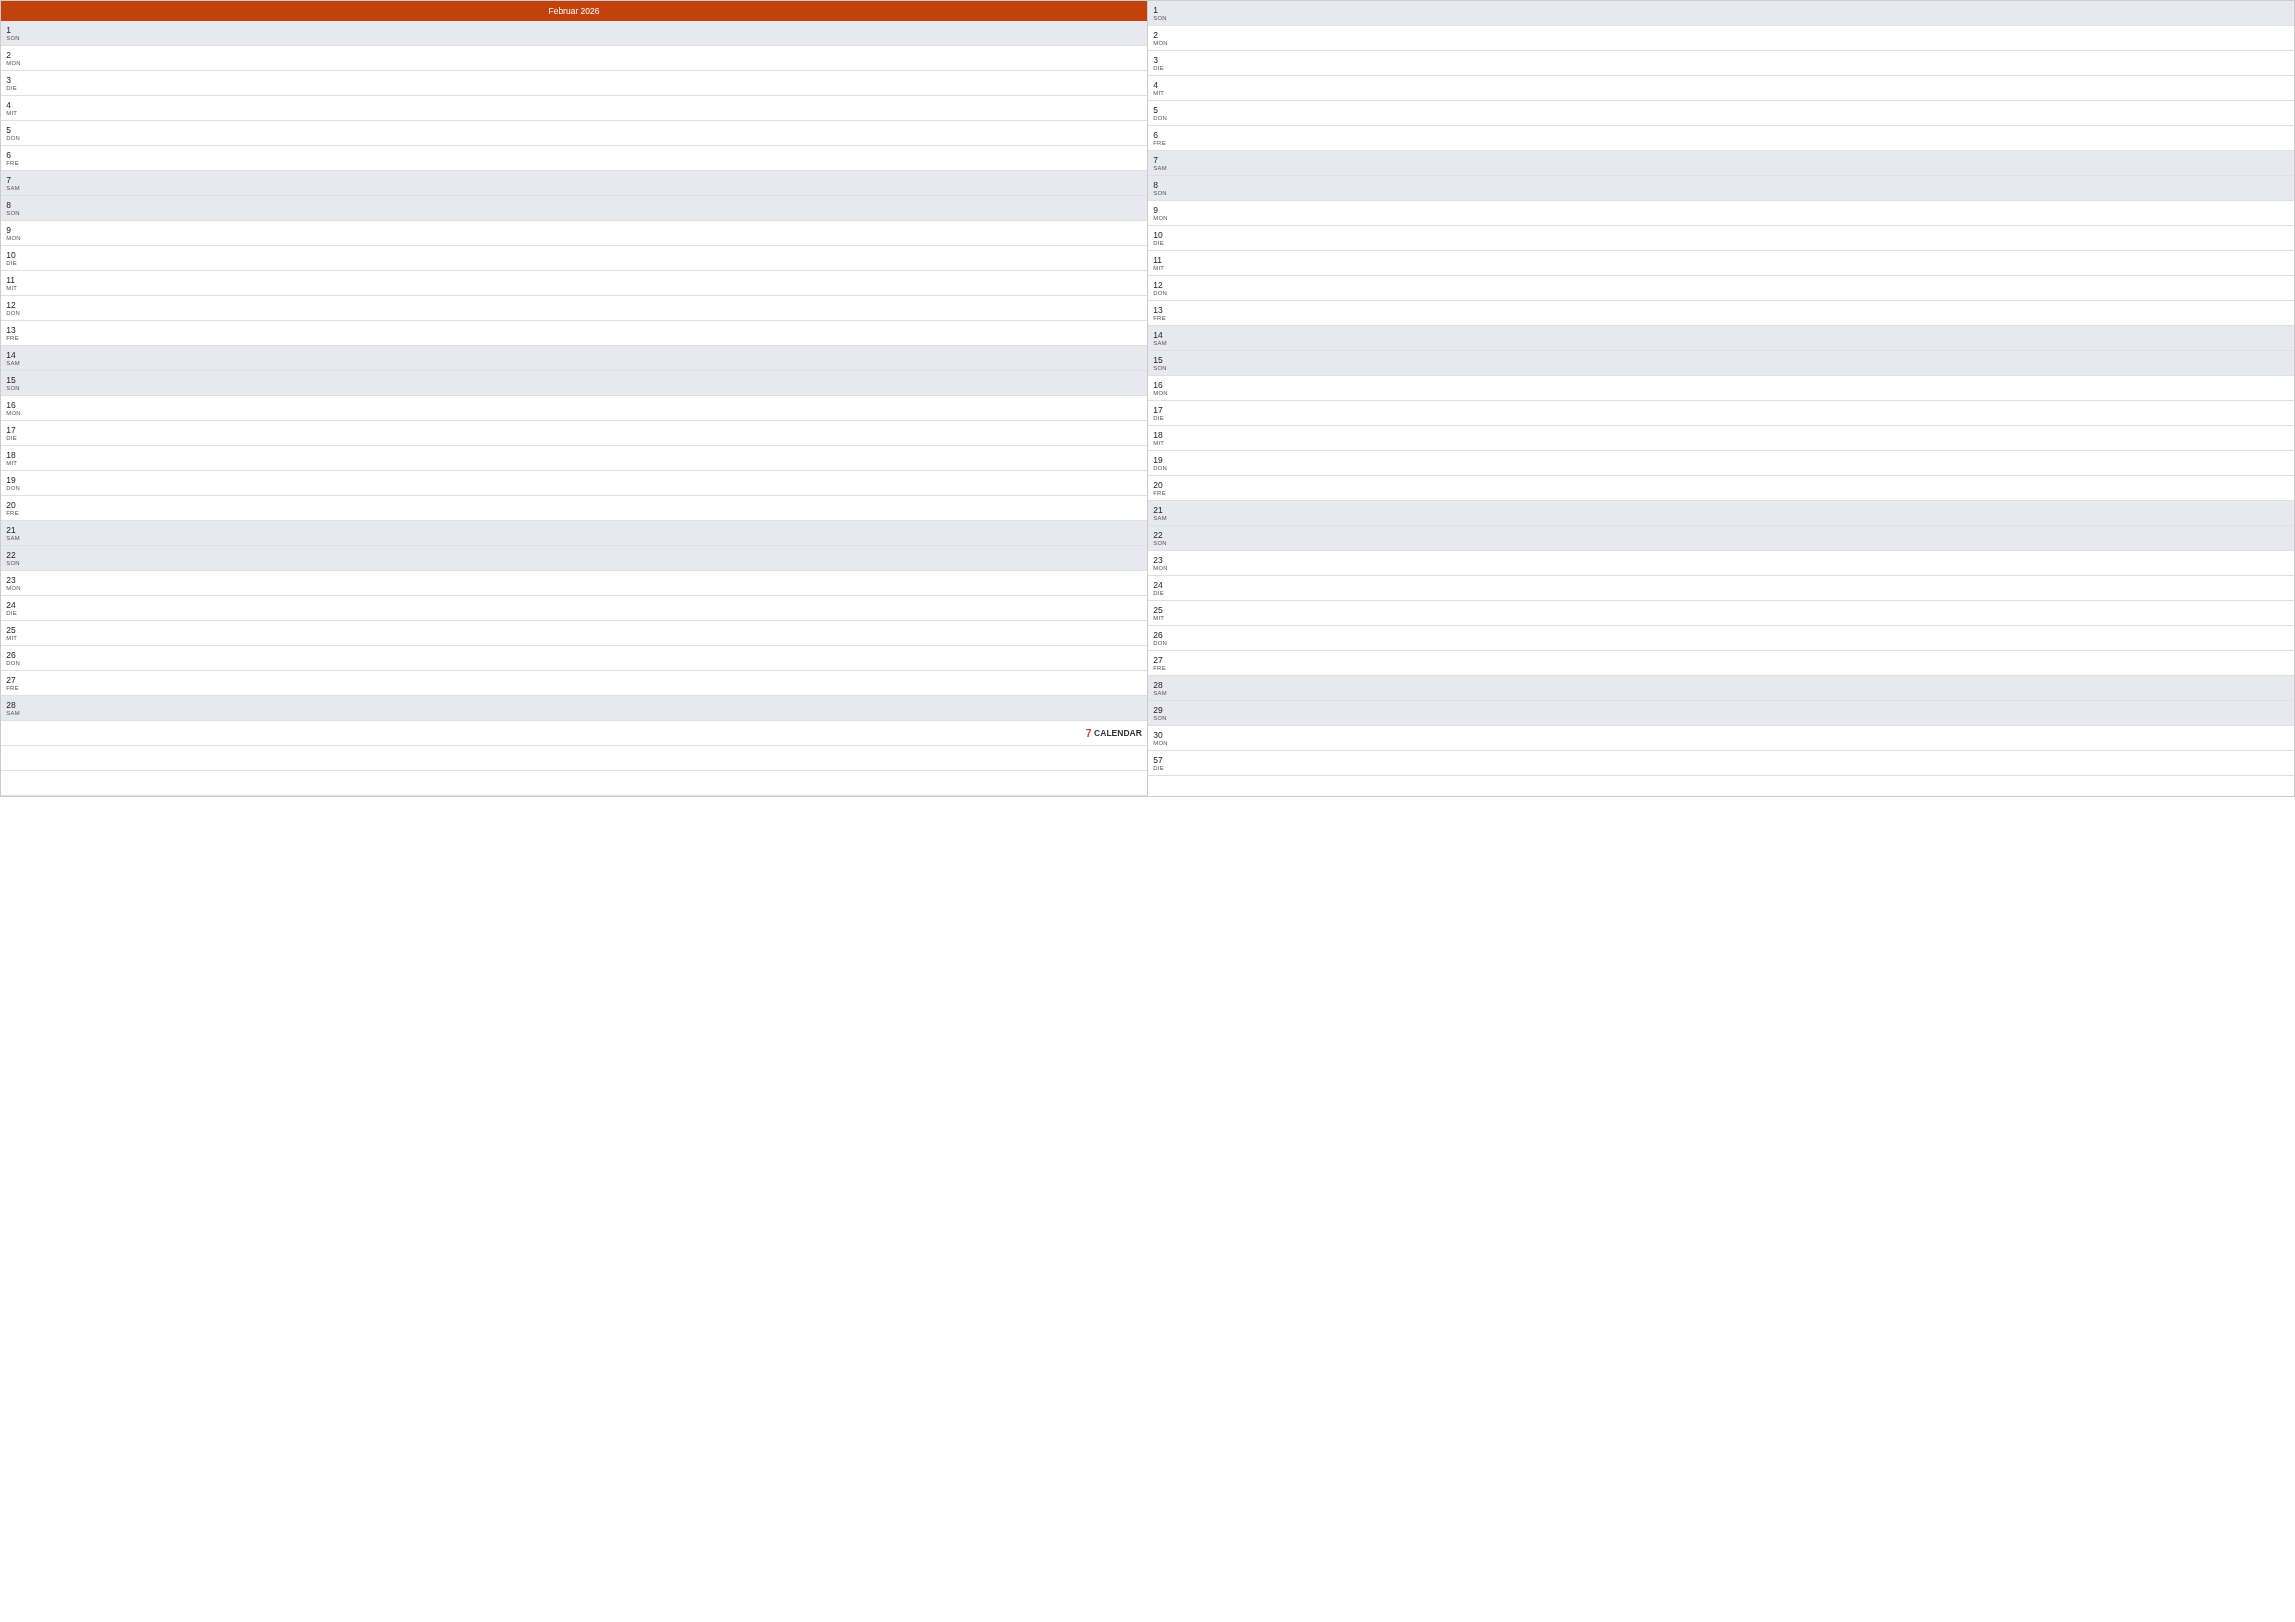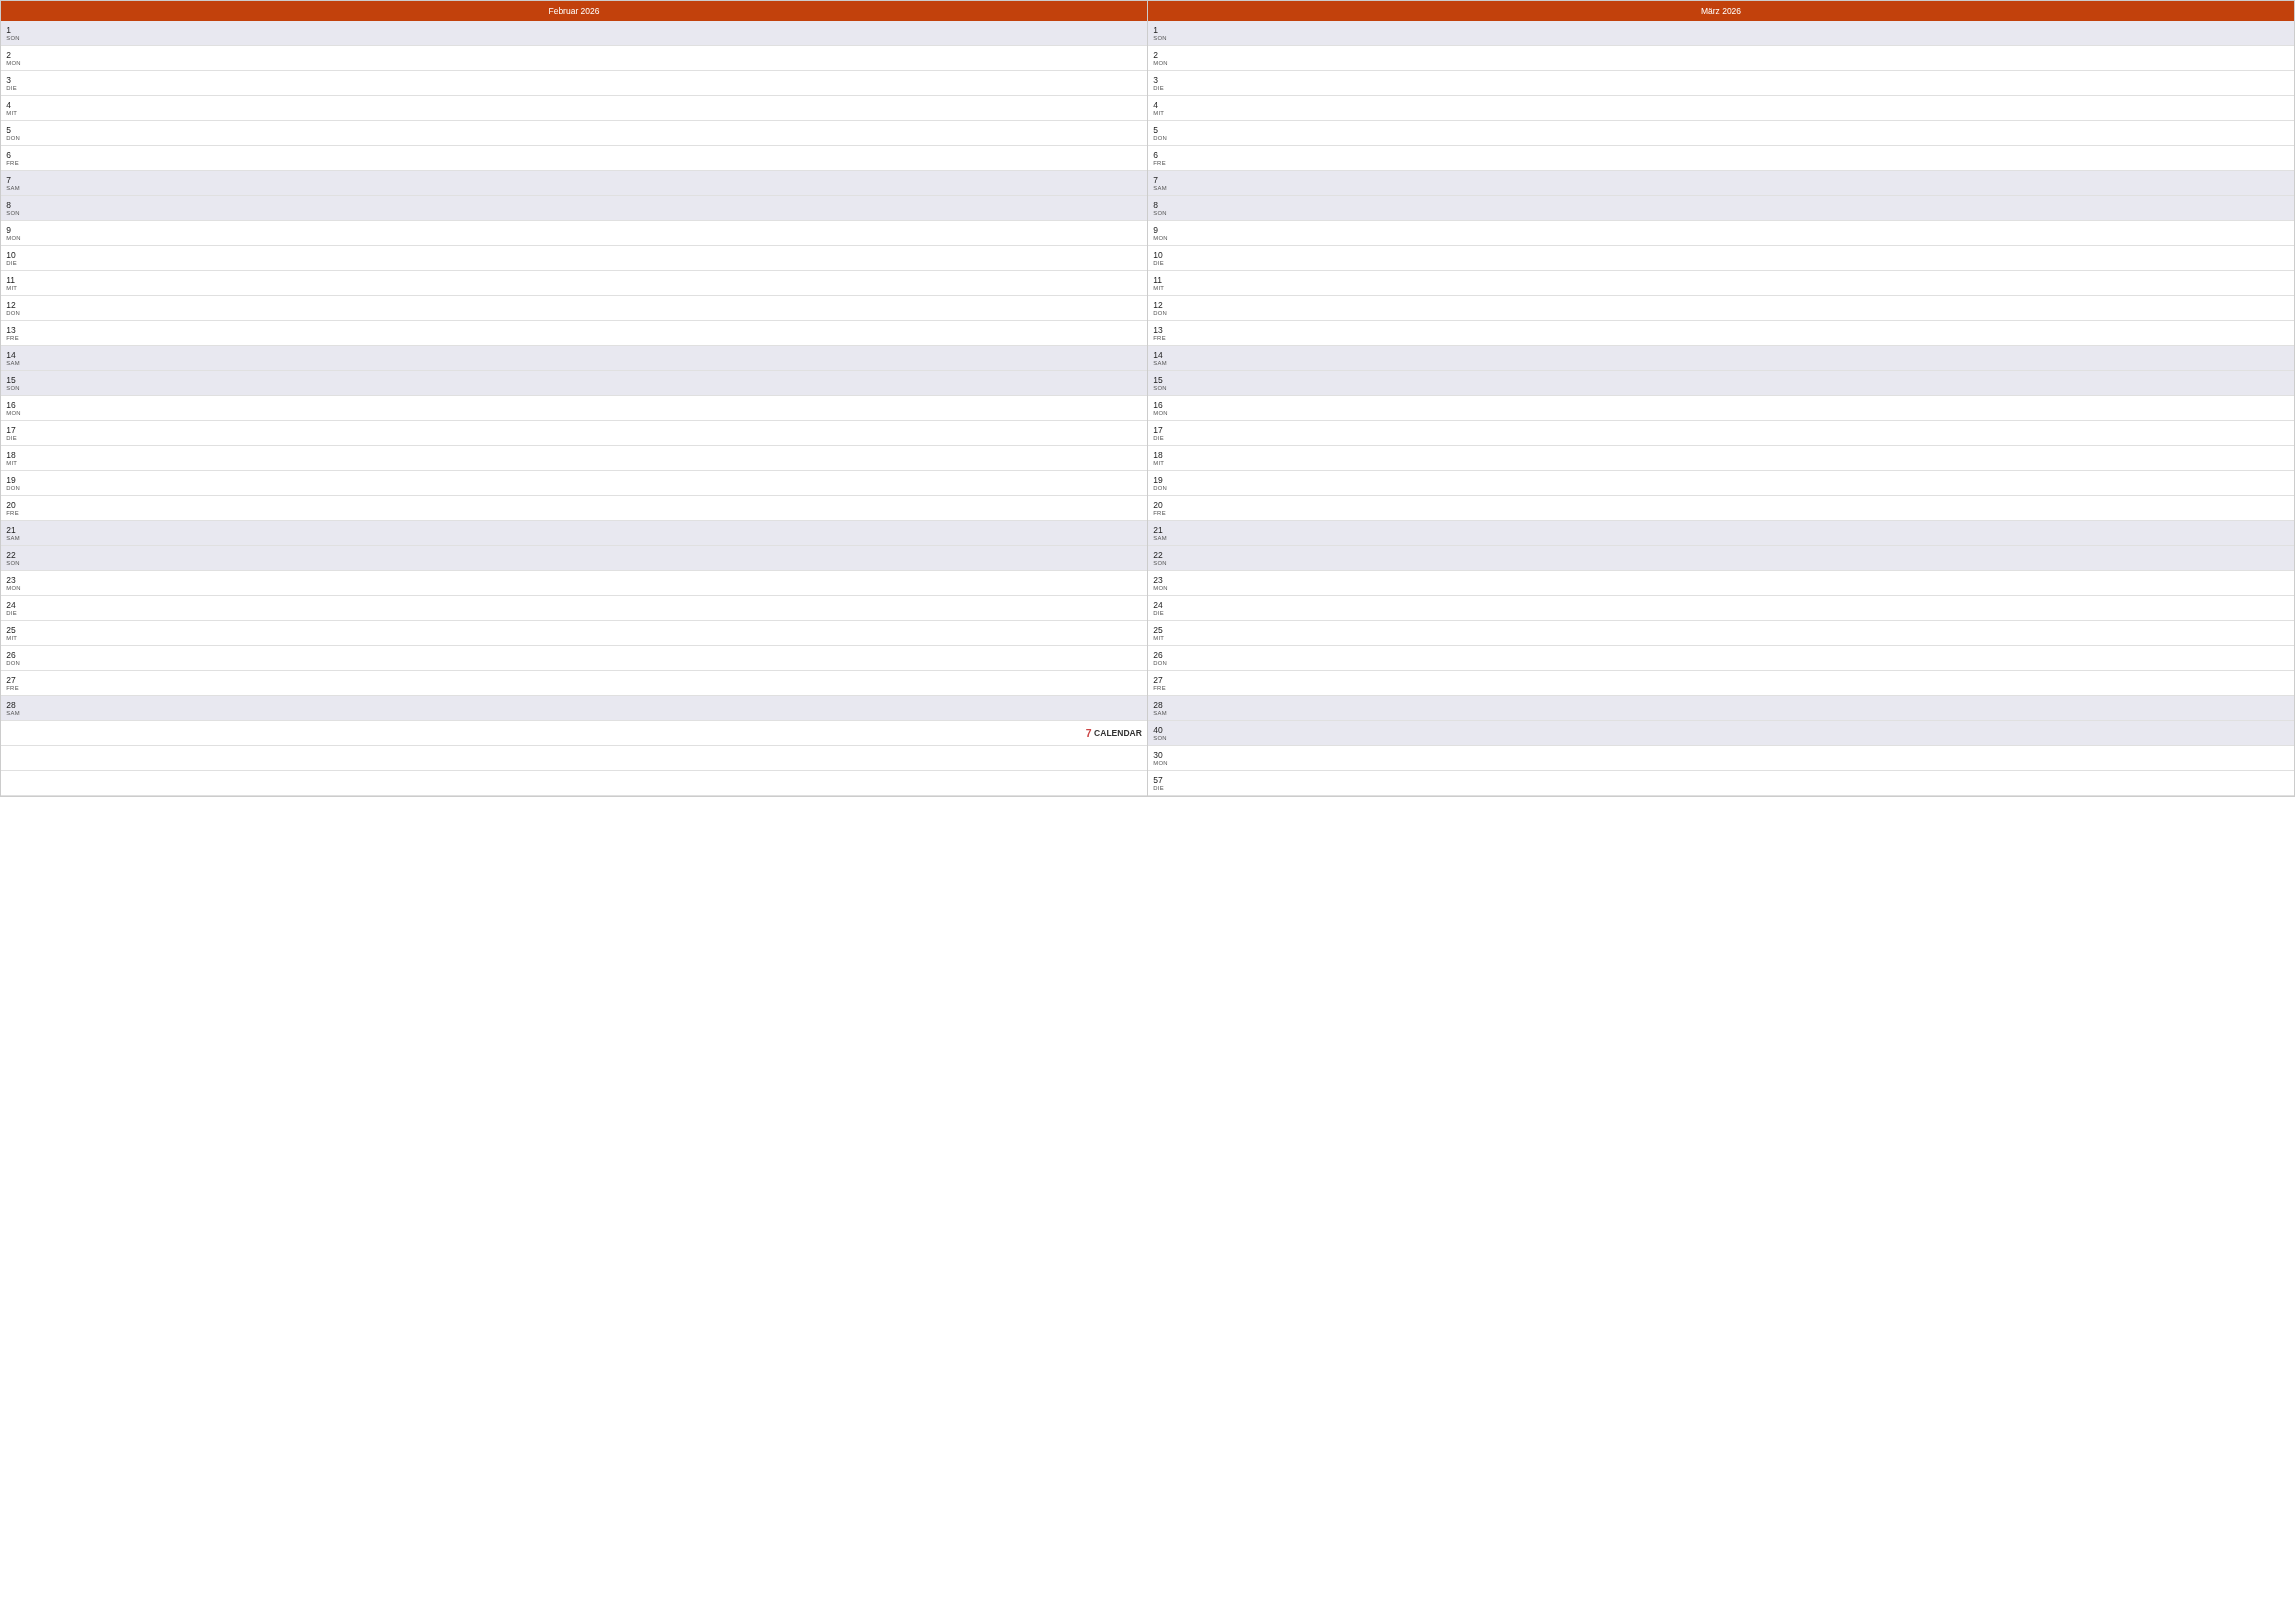--- a/index.html
+++ b/index.html
@@ -263,21 +263,20 @@
       <div class="day-row" style="justify-content: flex-end; min-height: 25px;">
         <div class="calendar-label">
           <span class="calendar-icon">7</span>
           <span>CALENDAR</span>
         </div>
       </div>
       <div class="day-row"></div>
       <div class="day-row"></div>
     </div>
     <div class="month-column">
-      <div class="month-header">März 2026</div>
       <div class="day-row weekend">
         <div class="day-info">
           <span class="day-number">1</span>
           <span class="day-name">SON</span>
         </div>
       </div>
       <div class="day-row">
         <div class="day-info">
           <span class="day-number">2</span>
           <span class="day-name">MON</span>
@@ -434,21 +433,21 @@
         </div>
       </div>
       <div class="day-row weekend">
         <div class="day-info">
           <span class="day-number">28</span>
           <span class="day-name">SAM</span>
         </div>
       </div>
       <div class="day-row weekend">
         <div class="day-info">
-          <span class="day-number">40</span>
+          <span class="day-number">29</span>
           <span class="day-name">SON</span>
         </div>
       </div>
       <div class="day-row">
         <div class="day-info">
           <span class="day-number">30</span>
           <span class="day-name">MON</span>
         </div>
       </div>
       <div class="day-row">

